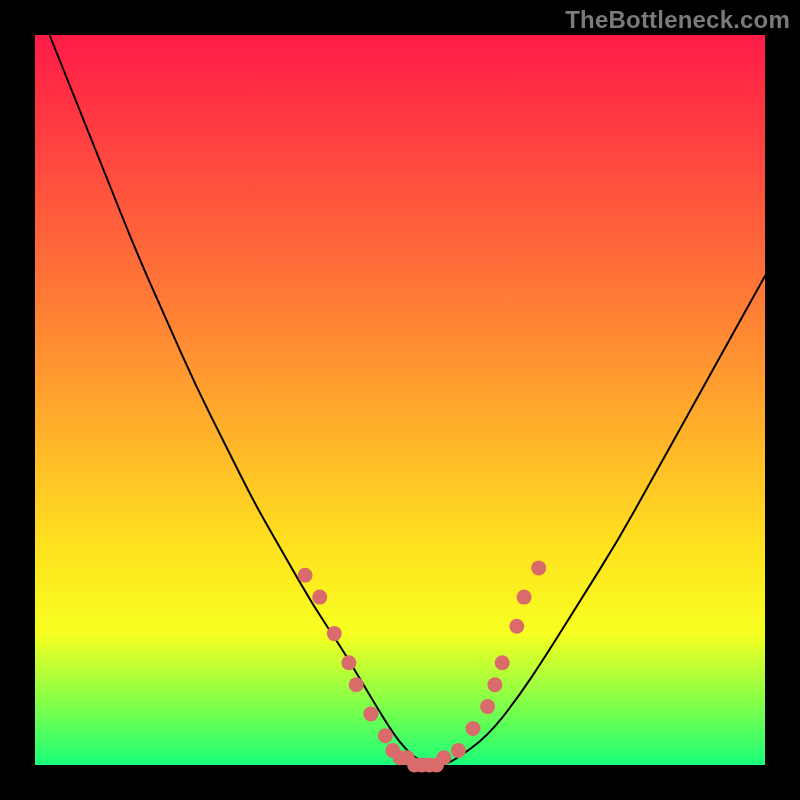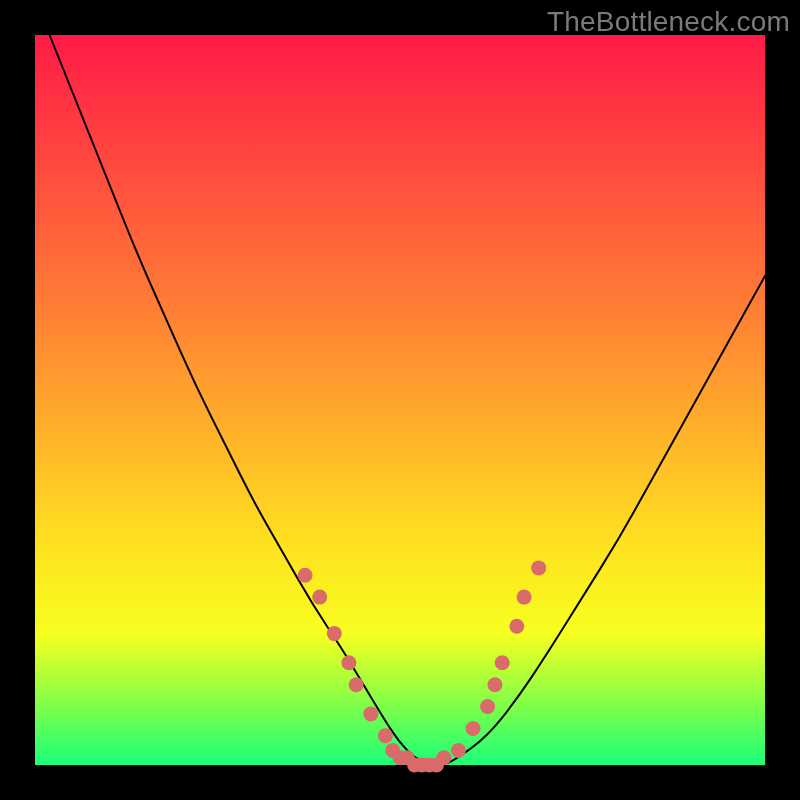--- a/index.html
+++ b/index.html
@@ -36,22 +36,22 @@
       #f7ff20 82%,
       #7dff4a 92%,
       #1aff7a 100%
     );
   }
   .watermark {
     position: absolute;
     top: 6px;
     right: 10px;
     color: #7a7a7a;
-    font-size: 28px;
-    font-weight: 400;
+    font-size: 24px;
+    font-weight: 700;
     letter-spacing: 0.2px;
     user-select: none;
   }
   svg.overlay {
     position: absolute;
     top: 35px;
     left: 35px;
     width: 730px;
     height: 730px;
     overflow: visible;

